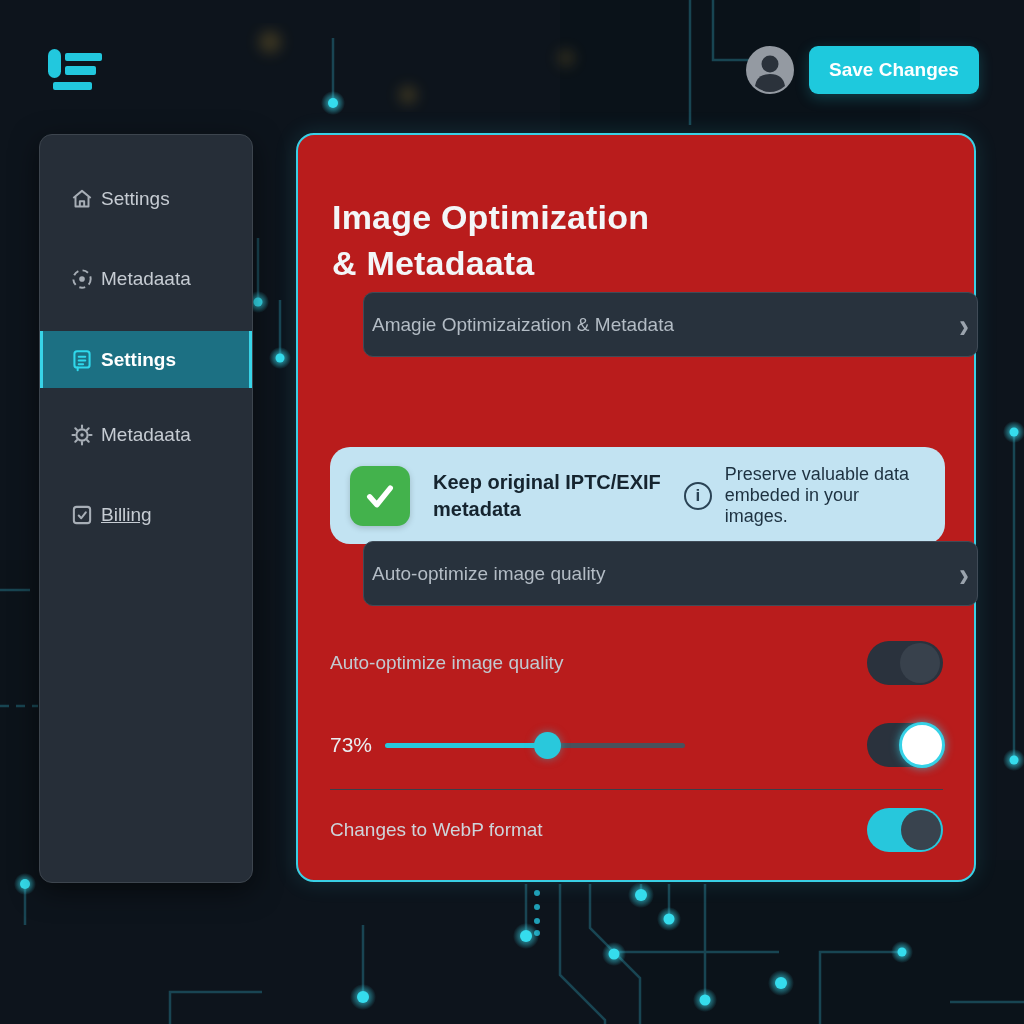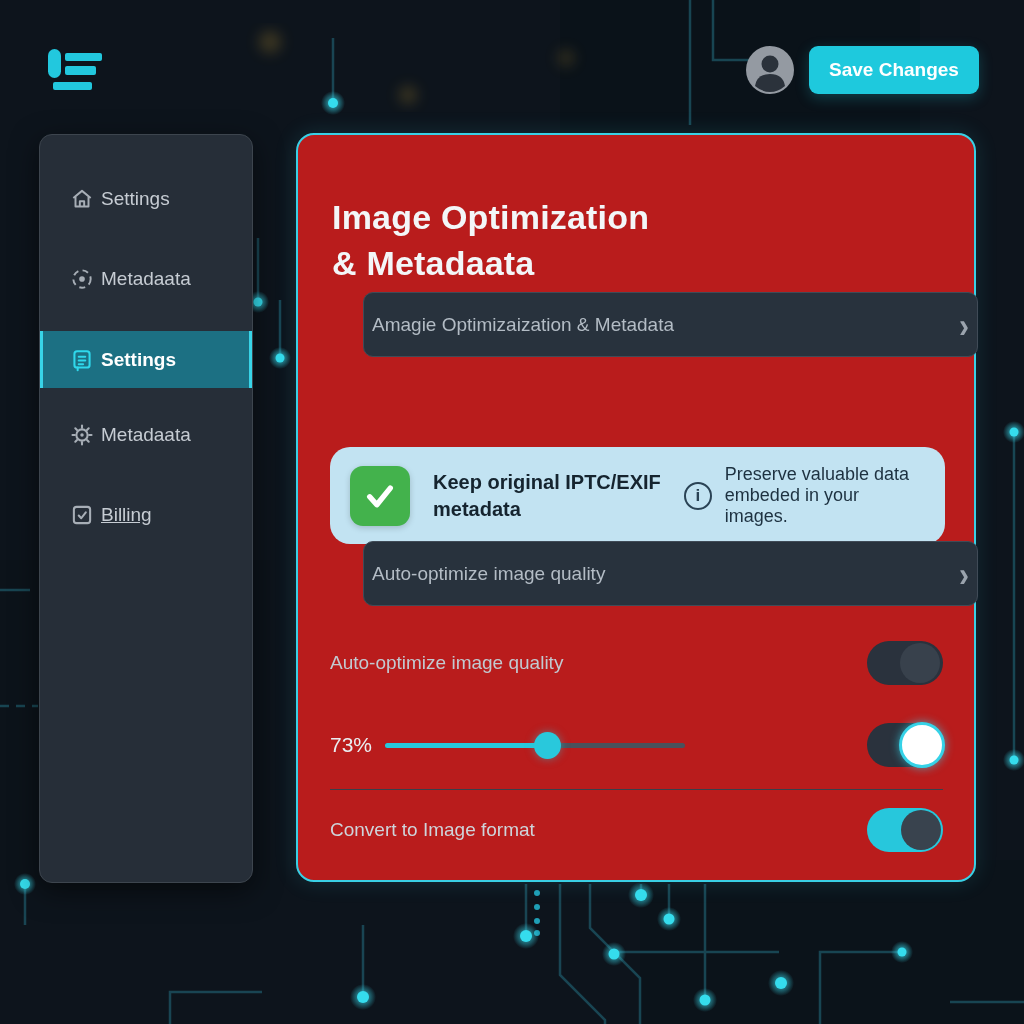--- a/index.html
+++ b/index.html
@@ -355,19 +355,19 @@
       <div class="slider-knob" id="slider-knob" style="left: calc(54% - 13px);"></div>
     </div>
     <div class="toggle toggle-whiteknob">
       <div class="knob"></div>
     </div>
   </div>
 
   <div class="divider"></div>
 
   <div class="row row-webp">
-    <span class="row-label">Convert to Image format</span>
+    <span class="row-label">Changes to WebP format</span>
     <div class="toggle toggle-cyan">
       <div class="knob"></div>
     </div>
   </div>
 
 </section>
 
 </body></html>

